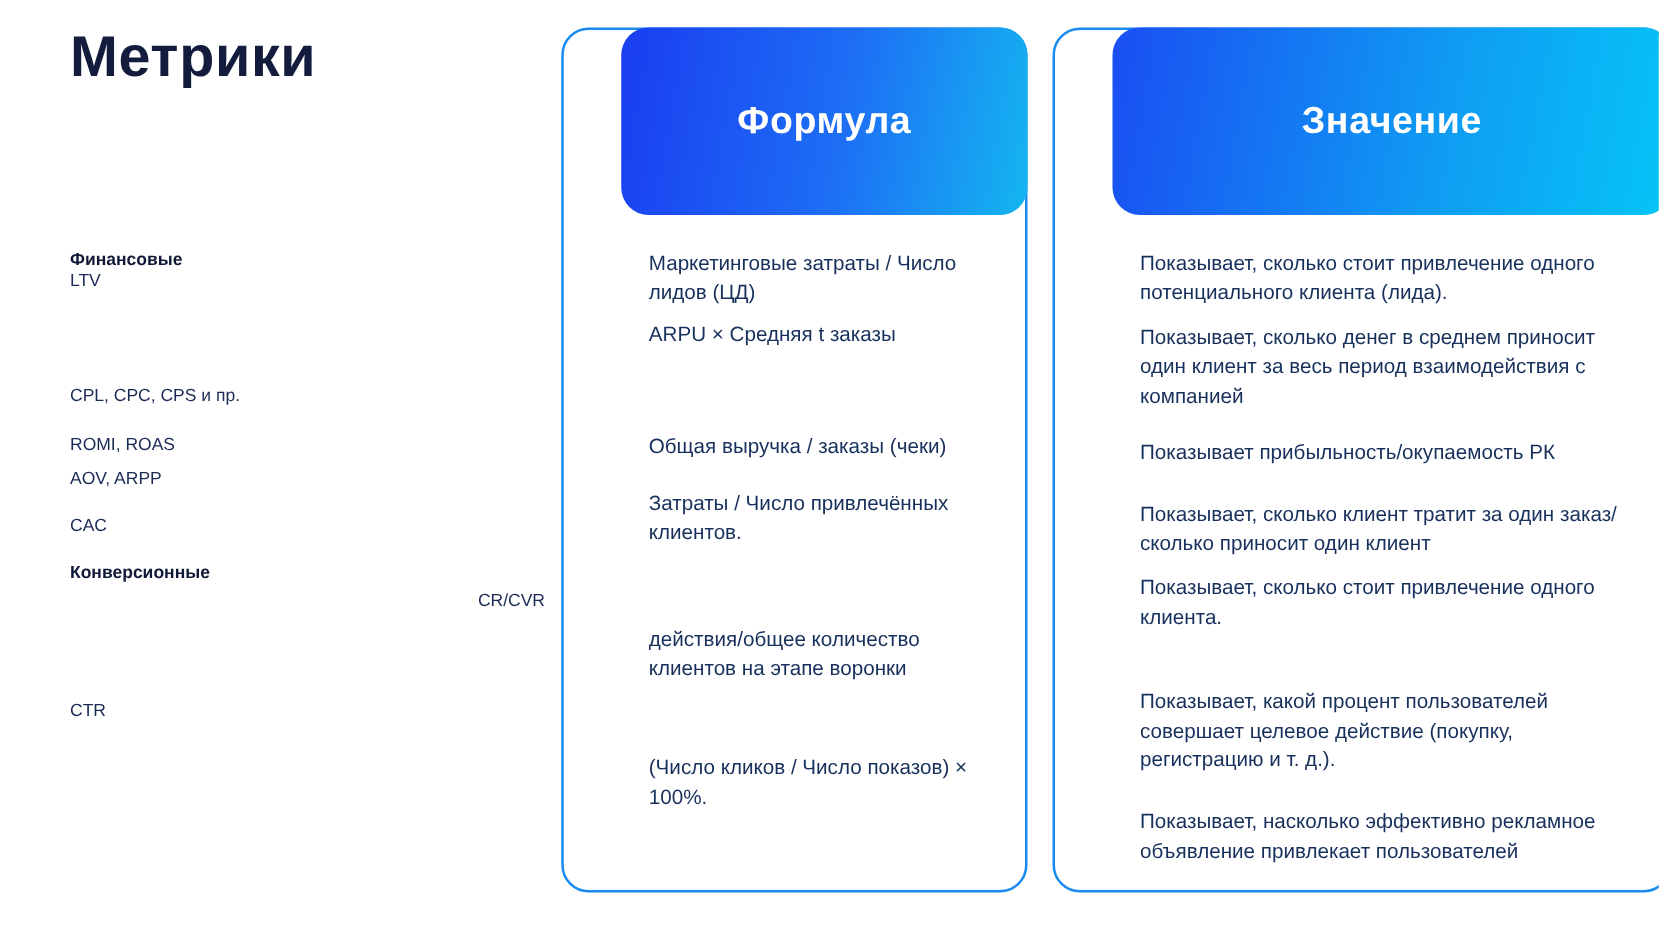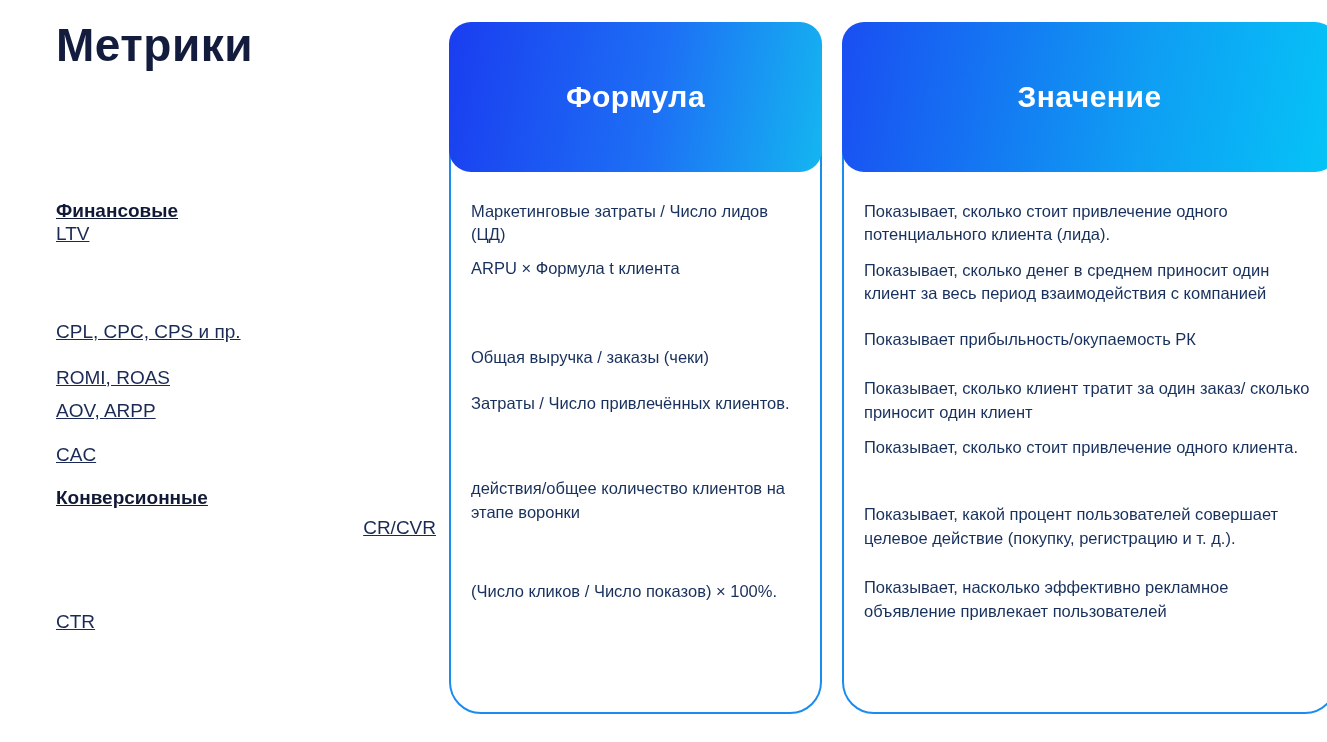--- a/index.html
+++ b/index.html
@@ -34,36 +34,36 @@
     font-weight: bold;
     color: #131c3d;
     letter-spacing: 0.5px;
     margin: 0;
     line-height: 1.1;
   }
   .metric-list {
     margin-top: 128px;
   }
   .metric-row {
-    font-size: 19px;
+    font-size: 14px;
     color: #1b2a55;
     line-height: 1.25;
-    text-decoration: underline;
   }
   .metric-row.head {
     font-weight: bold;
     color: #101935;
   }
 
   
   .card {
     position: absolute;
-    border-radius: 32px;
+    border-radius: 22px;
     background: #ffffff;
     box-sizing: border-box;
+    padding-left: 48px;
   }
   .card-formula {
     left: 417px;
     top: 22px;
     width: 373px;
     height: 692px;
     border: 2px solid #1a8cf0;
   }
   .card-meaning {
     left: 810px;
@@ -126,21 +126,21 @@
         <div class="metric-row head" style="margin-bottom: 6px;">Конверсионные</div>
         <div class="metric-row" style="margin-bottom: 70px; text-align: right;">CR/CVR</div>
         <div class="metric-row" style="margin-bottom: 0px;">CTR</div>
       </div>
   </div>
 
   <div class="card card-formula">
     <div class="card-header">Формула</div>
     <div class="card-body">
         <div class="entry" style="margin-bottom: 10px;"> Маркетинговые затраты / Число лидов (ЦД)</div>
-        <div class="entry" style="margin-bottom: 66px;">ARPU × Формула t клиента</div>
+        <div class="entry" style="margin-bottom: 66px;">ARPU × Средняя t заказы</div>
         <div class="entry" style="margin-bottom: 22px;">Общая выручка / заказы (чеки)</div>
         <div class="entry" style="margin-bottom: 62px;">Затраты / Число привлечённых клиентов.</div>
         <div class="entry" style="margin-bottom: 56px;">действия/общее количество клиентов на этапе воронки</div>
         <div class="entry" style="margin-bottom: 0px;">(Число кликов / Число показов) × 100%.</div>
       </div>
   </div>
 
   <div class="card card-meaning">
     <div class="card-header">Значение</div>
     <div class="card-body">

